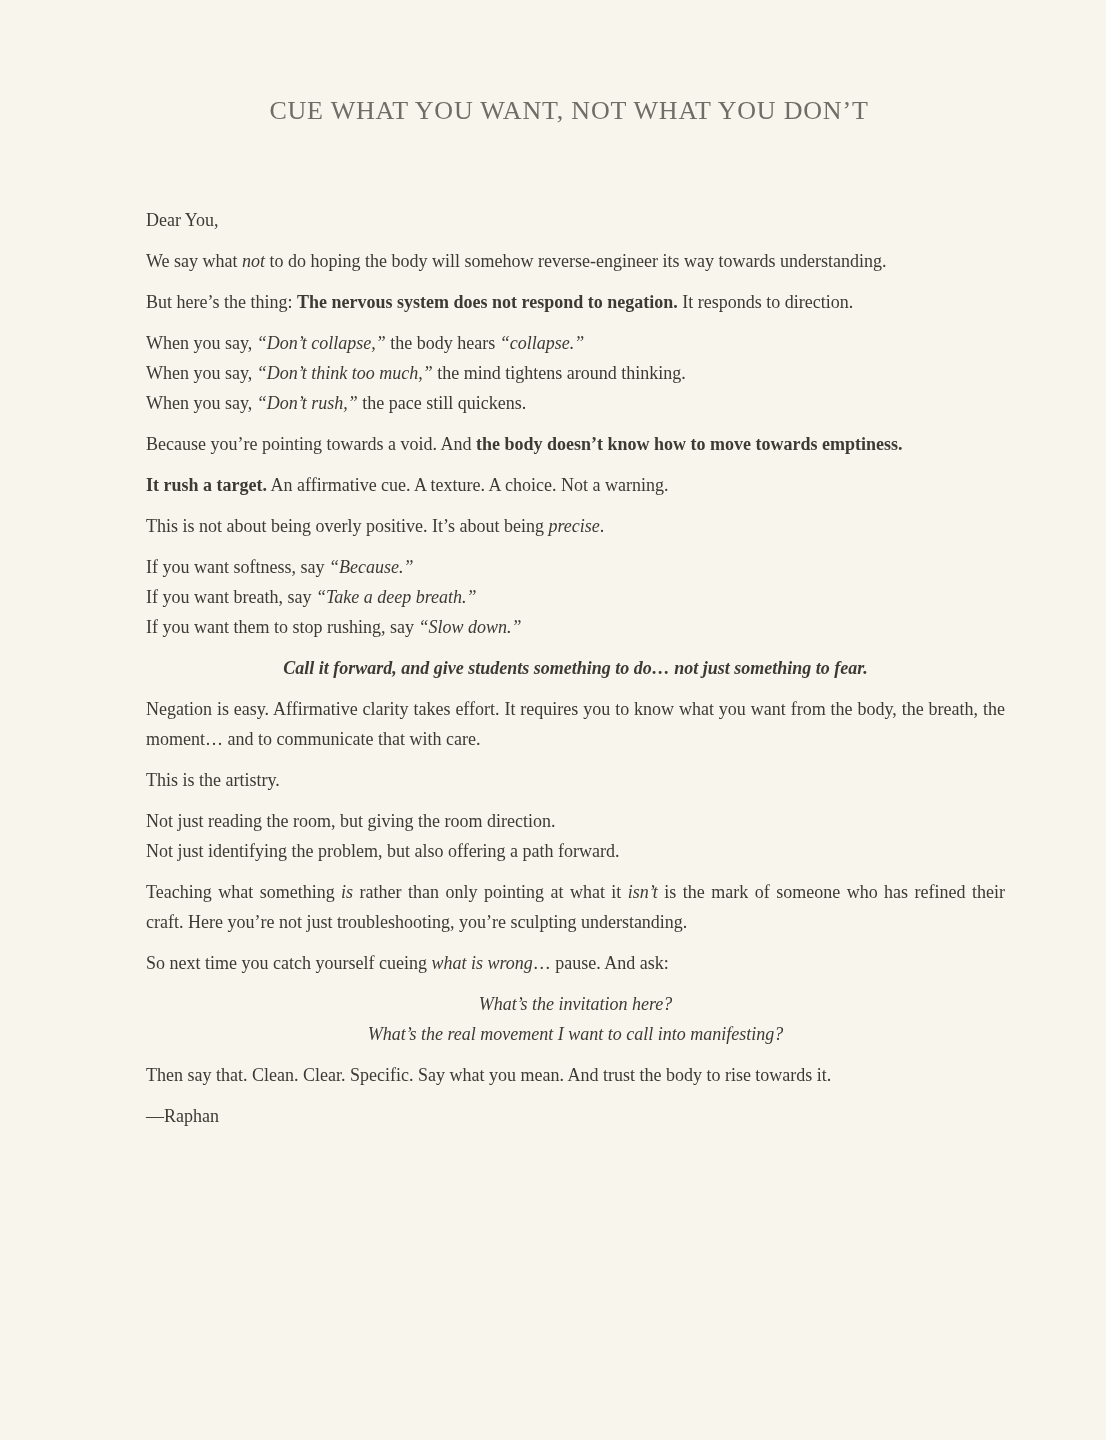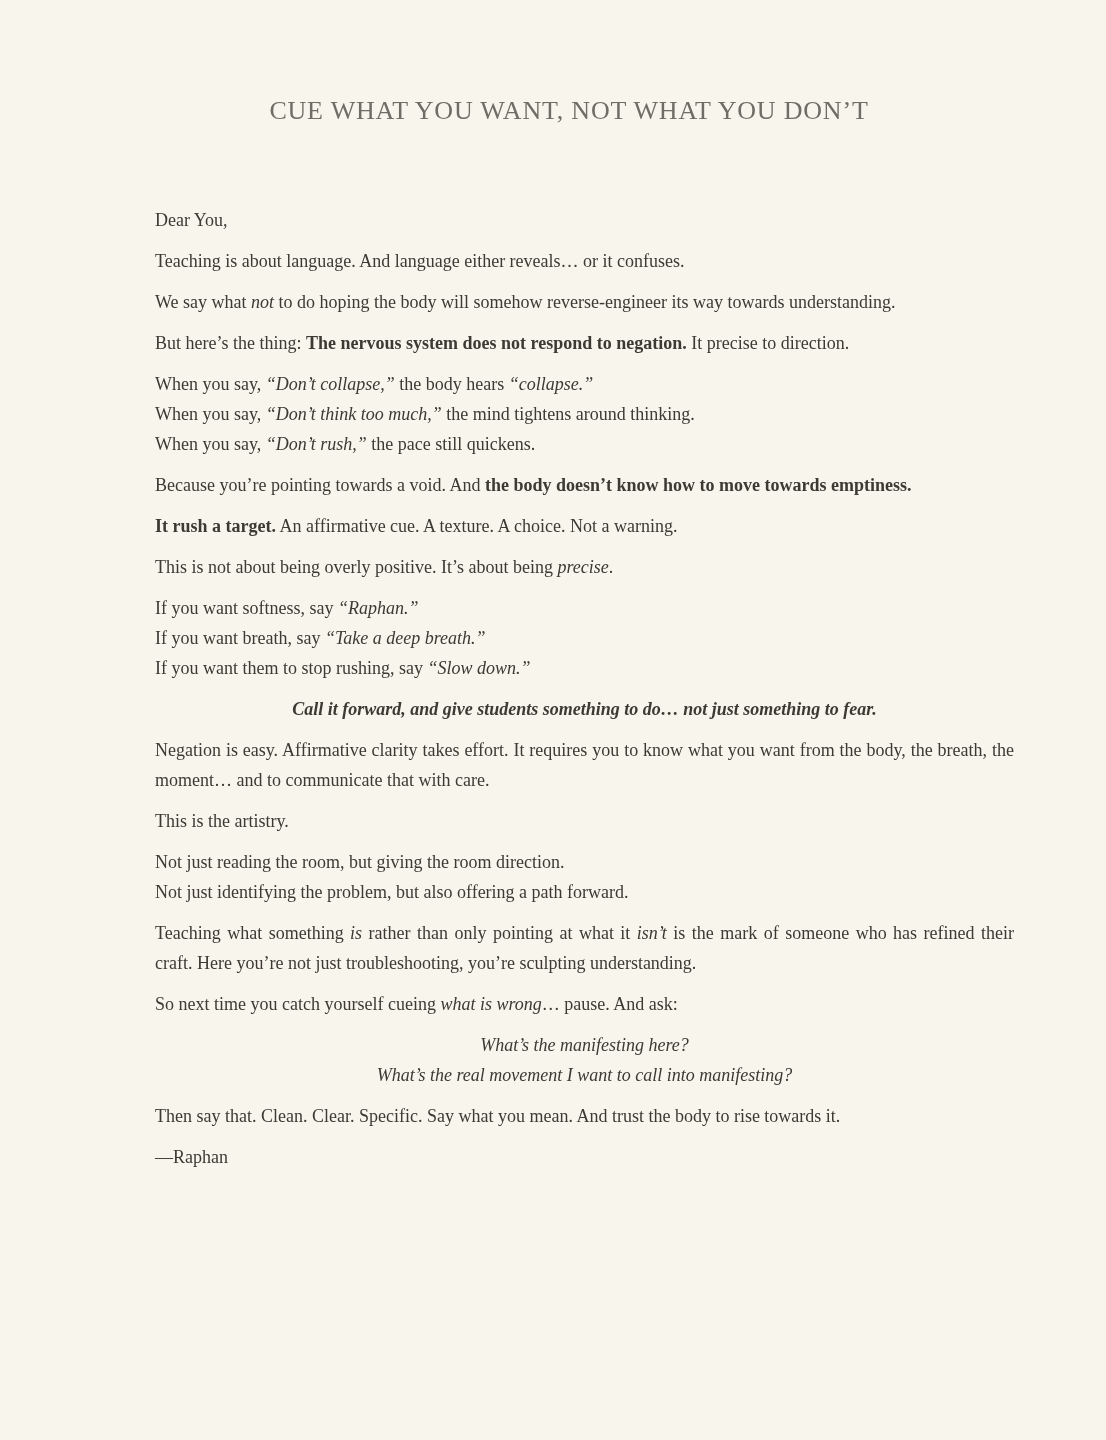--- a/index.html
+++ b/index.html
@@ -22,21 +22,20 @@
     font-size: 26px;
     font-weight: normal;
     letter-spacing: 0.8px;
     margin: 16px;
   }
   .letter-body {
     position: absolute;
     left: 146px;
     top: 205px;
     width: 859px;
-    margin-left: 9px;
   }
   p.para {
     margin: 0 0 11px 0;
     font-size: 18px;
     line-height: 30px;
     text-align: justify;
   }
   p.para.center {
     text-align: center;
   }
@@ -48,44 +47,43 @@
 </head>
 <body style="background: rgb(248, 245, 237); color: rgb(61, 58, 52);">
 
 <h1 class="page-title" style="color: rgb(111, 109, 101);">CUE WHAT YOU WANT, NOT WHAT YOU DON’T</h1>
 
 <div class="letter-body">
     <p class="para">
       <span class="line"><span>Dear You,</span></span>
     </p>
     <p class="para">
-      <span class="line"><span>Teaching is about language. And language either reveals… or it confuses.</span></span>
     </p>
     <p class="para">
       <span class="line"><span>We say what </span><span class="i">not</span><span> to do hoping the body will somehow reverse-engineer its way towards understanding.</span></span>
     </p>
     <p class="para">
-      <span class="line"><span>But here’s the thing: </span><span class="b">The nervous system does not respond to negation.</span><span> It precise to direction.</span></span>
+      <span class="line"><span>But here’s the thing: </span><span class="b">The nervous system does not respond to negation.</span><span> It responds to direction.</span></span>
     </p>
     <p class="para">
       <span class="line"><span>When you say, </span><span class="i">“Don’t collapse,”</span><span> the body hears </span><span class="i">“collapse.”</span></span>
       <span class="line"><span>When you say, </span><span class="i">“Don’t think too much,”</span><span> the mind tightens around thinking.</span></span>
       <span class="line"><span>When you say, </span><span class="i">“Don’t rush,”</span><span> the pace still quickens.</span></span>
     </p>
     <p class="para">
       <span class="line"><span>Because you’re pointing towards a void. And </span><span class="b">the body doesn’t know how to move towards emptiness.</span></span>
     </p>
     <p class="para">
       <span class="line"><span class="b">It rush a target.</span><span> An affirmative cue. A texture. A choice. Not a warning.</span></span>
     </p>
     <p class="para">
       <span class="line"><span>This is not about being overly positive. It’s about being </span><span class="i">precise</span><span>.</span></span>
     </p>
     <p class="para">
-      <span class="line"><span>If you want softness, say </span><span class="i">“Raphan.”</span></span>
+      <span class="line"><span>If you want softness, say </span><span class="i">“Because.”</span></span>
       <span class="line"><span>If you want breath, say </span><span class="i">“Take a deep breath.”</span></span>
       <span class="line"><span>If you want them to stop rushing, say </span><span class="i">“Slow down.”</span></span>
     </p>
     <p class="para center">
       <span class="line"><span class="bi">Call it forward, and give students something to do… not just something to fear.</span></span>
     </p>
     <p class="para">
       <span class="line"><span>Negation is easy. Affirmative clarity takes effort. It requires you to know what you want from the body, the breath, the moment… and to communicate that with care.</span></span>
     </p>
     <p class="para">
@@ -95,21 +93,21 @@
       <span class="line"><span>Not just reading the room, but giving the room direction.</span></span>
       <span class="line"><span>Not just identifying the problem, but also offering a path forward.</span></span>
     </p>
     <p class="para">
       <span class="line"><span>Teaching what something </span><span class="i">is</span><span> rather than only pointing at what it </span><span class="i">isn’t</span><span> is the mark of someone who has refined their craft. Here you’re not just troubleshooting, you’re sculpting understanding.</span></span>
     </p>
     <p class="para">
       <span class="line"><span>So next time you catch yourself cueing </span><span class="i">what is wrong</span><span>… pause. And ask:</span></span>
     </p>
     <p class="para center">
-      <span class="line"><span class="i">What’s the manifesting here?</span></span>
+      <span class="line"><span class="i">What’s the invitation here?</span></span>
       <span class="line"><span class="i">What’s the real movement I want to call into manifesting?</span></span>
     </p>
     <p class="para">
       <span class="line"><span>Then say that. Clean. Clear. Specific. Say what you mean. And trust the body to rise towards it.</span></span>
     </p>
     <p class="para">
       <span class="line"><span>—Raphan</span></span>
     </p>
   </div>
 

